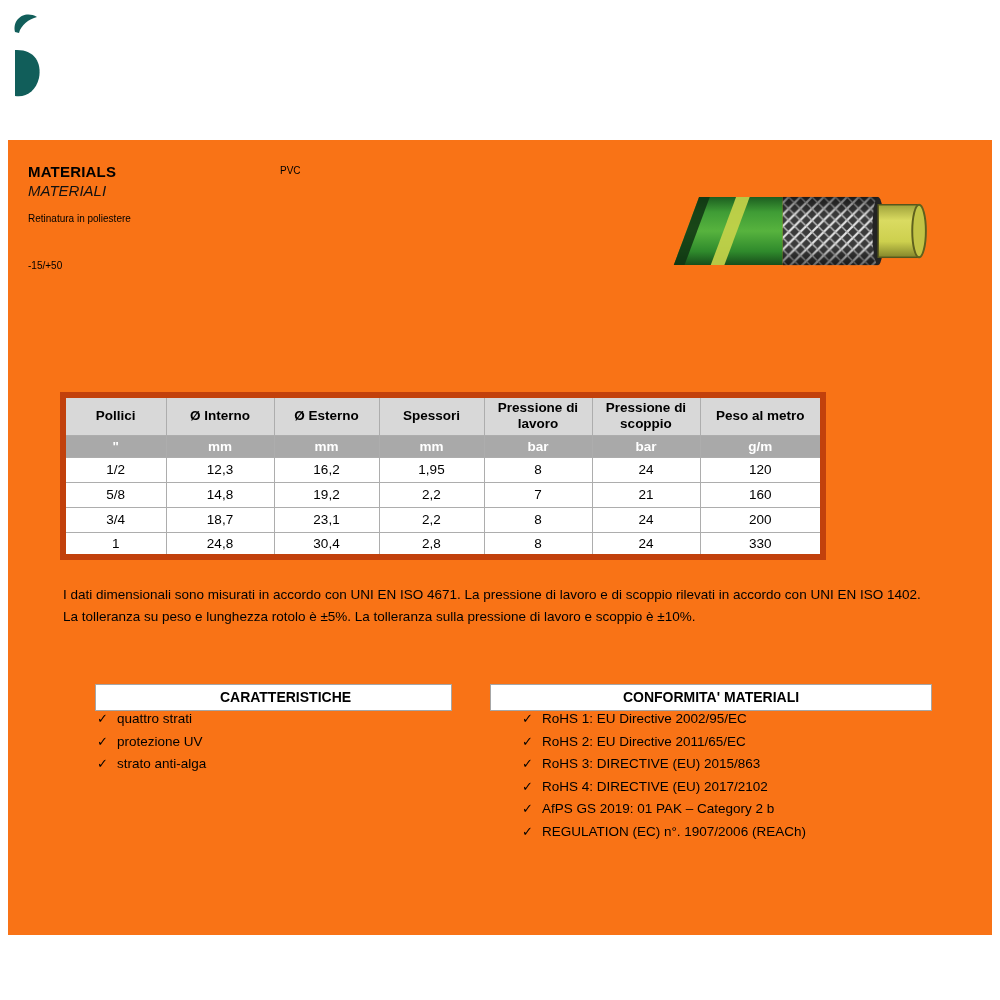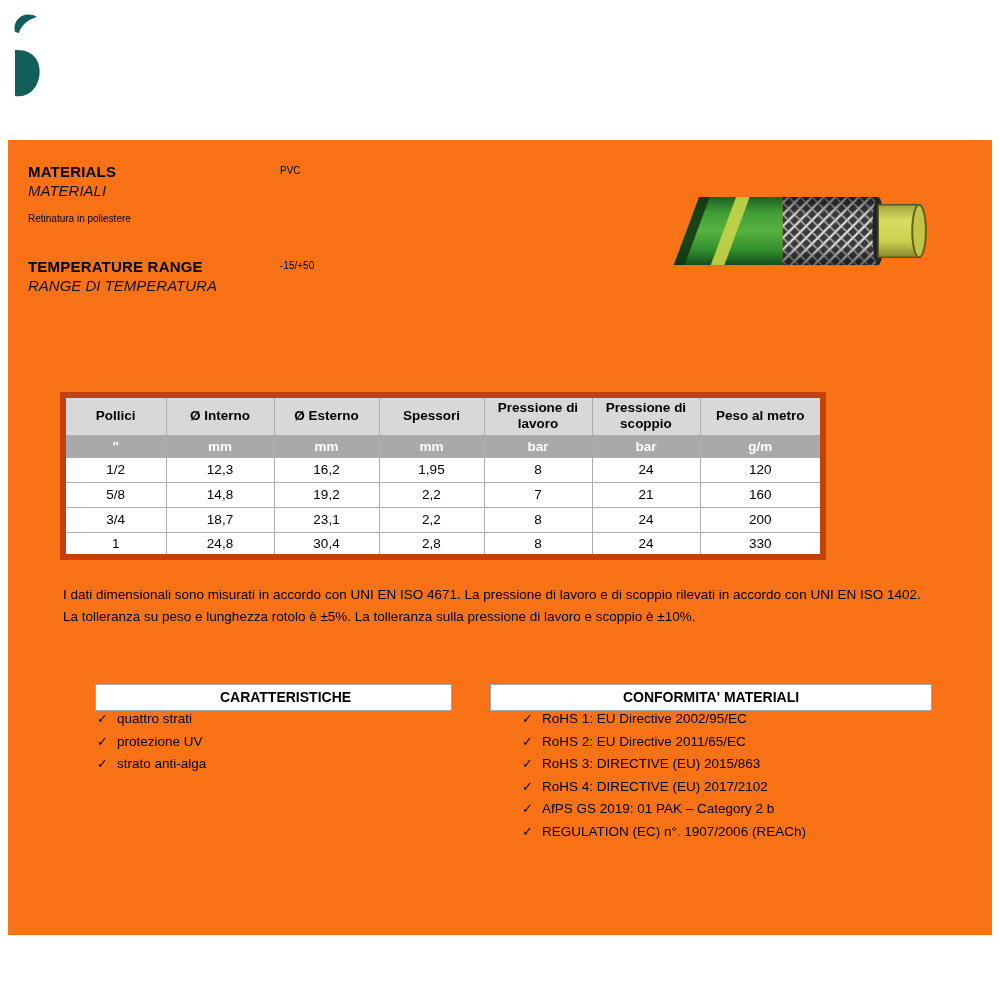--- a/index.html
+++ b/index.html
@@ -56,24 +56,20 @@
         <div class="it">MATERIALI</div>
       </div>
       <div class="spec-value">PVC</div>
     </div>
 
     <div class="spec-row" style="top:71px">
       <div class="spec-value">Retinatura in poliestere</div>
     </div>
 
     <div class="spec-row" style="top:118px">
-      <div class="spec-label">
-        <div class="en">TEMPERATURE RANGE</div>
-        <div class="it">RANGE DI TEMPERATURA</div>
-      </div>
       <div class="spec-value">-15/+50</div>
     </div>
 
     <svg class="hose" viewBox="0 0 300 84" aria-hidden="true">
       <defs>
         <pattern id="mesh" width="12" height="12" patternUnits="userSpaceOnUse">
           <rect width="12" height="12" fill="#3b3b3b"></rect>
           <path d="M0,12 L12,0" stroke="#e6e6e6" stroke-width="2.2"></path>
           <path d="M0,0 L12,12" stroke="#bdbdbd" stroke-width="1.5"></path>
         </pattern>

